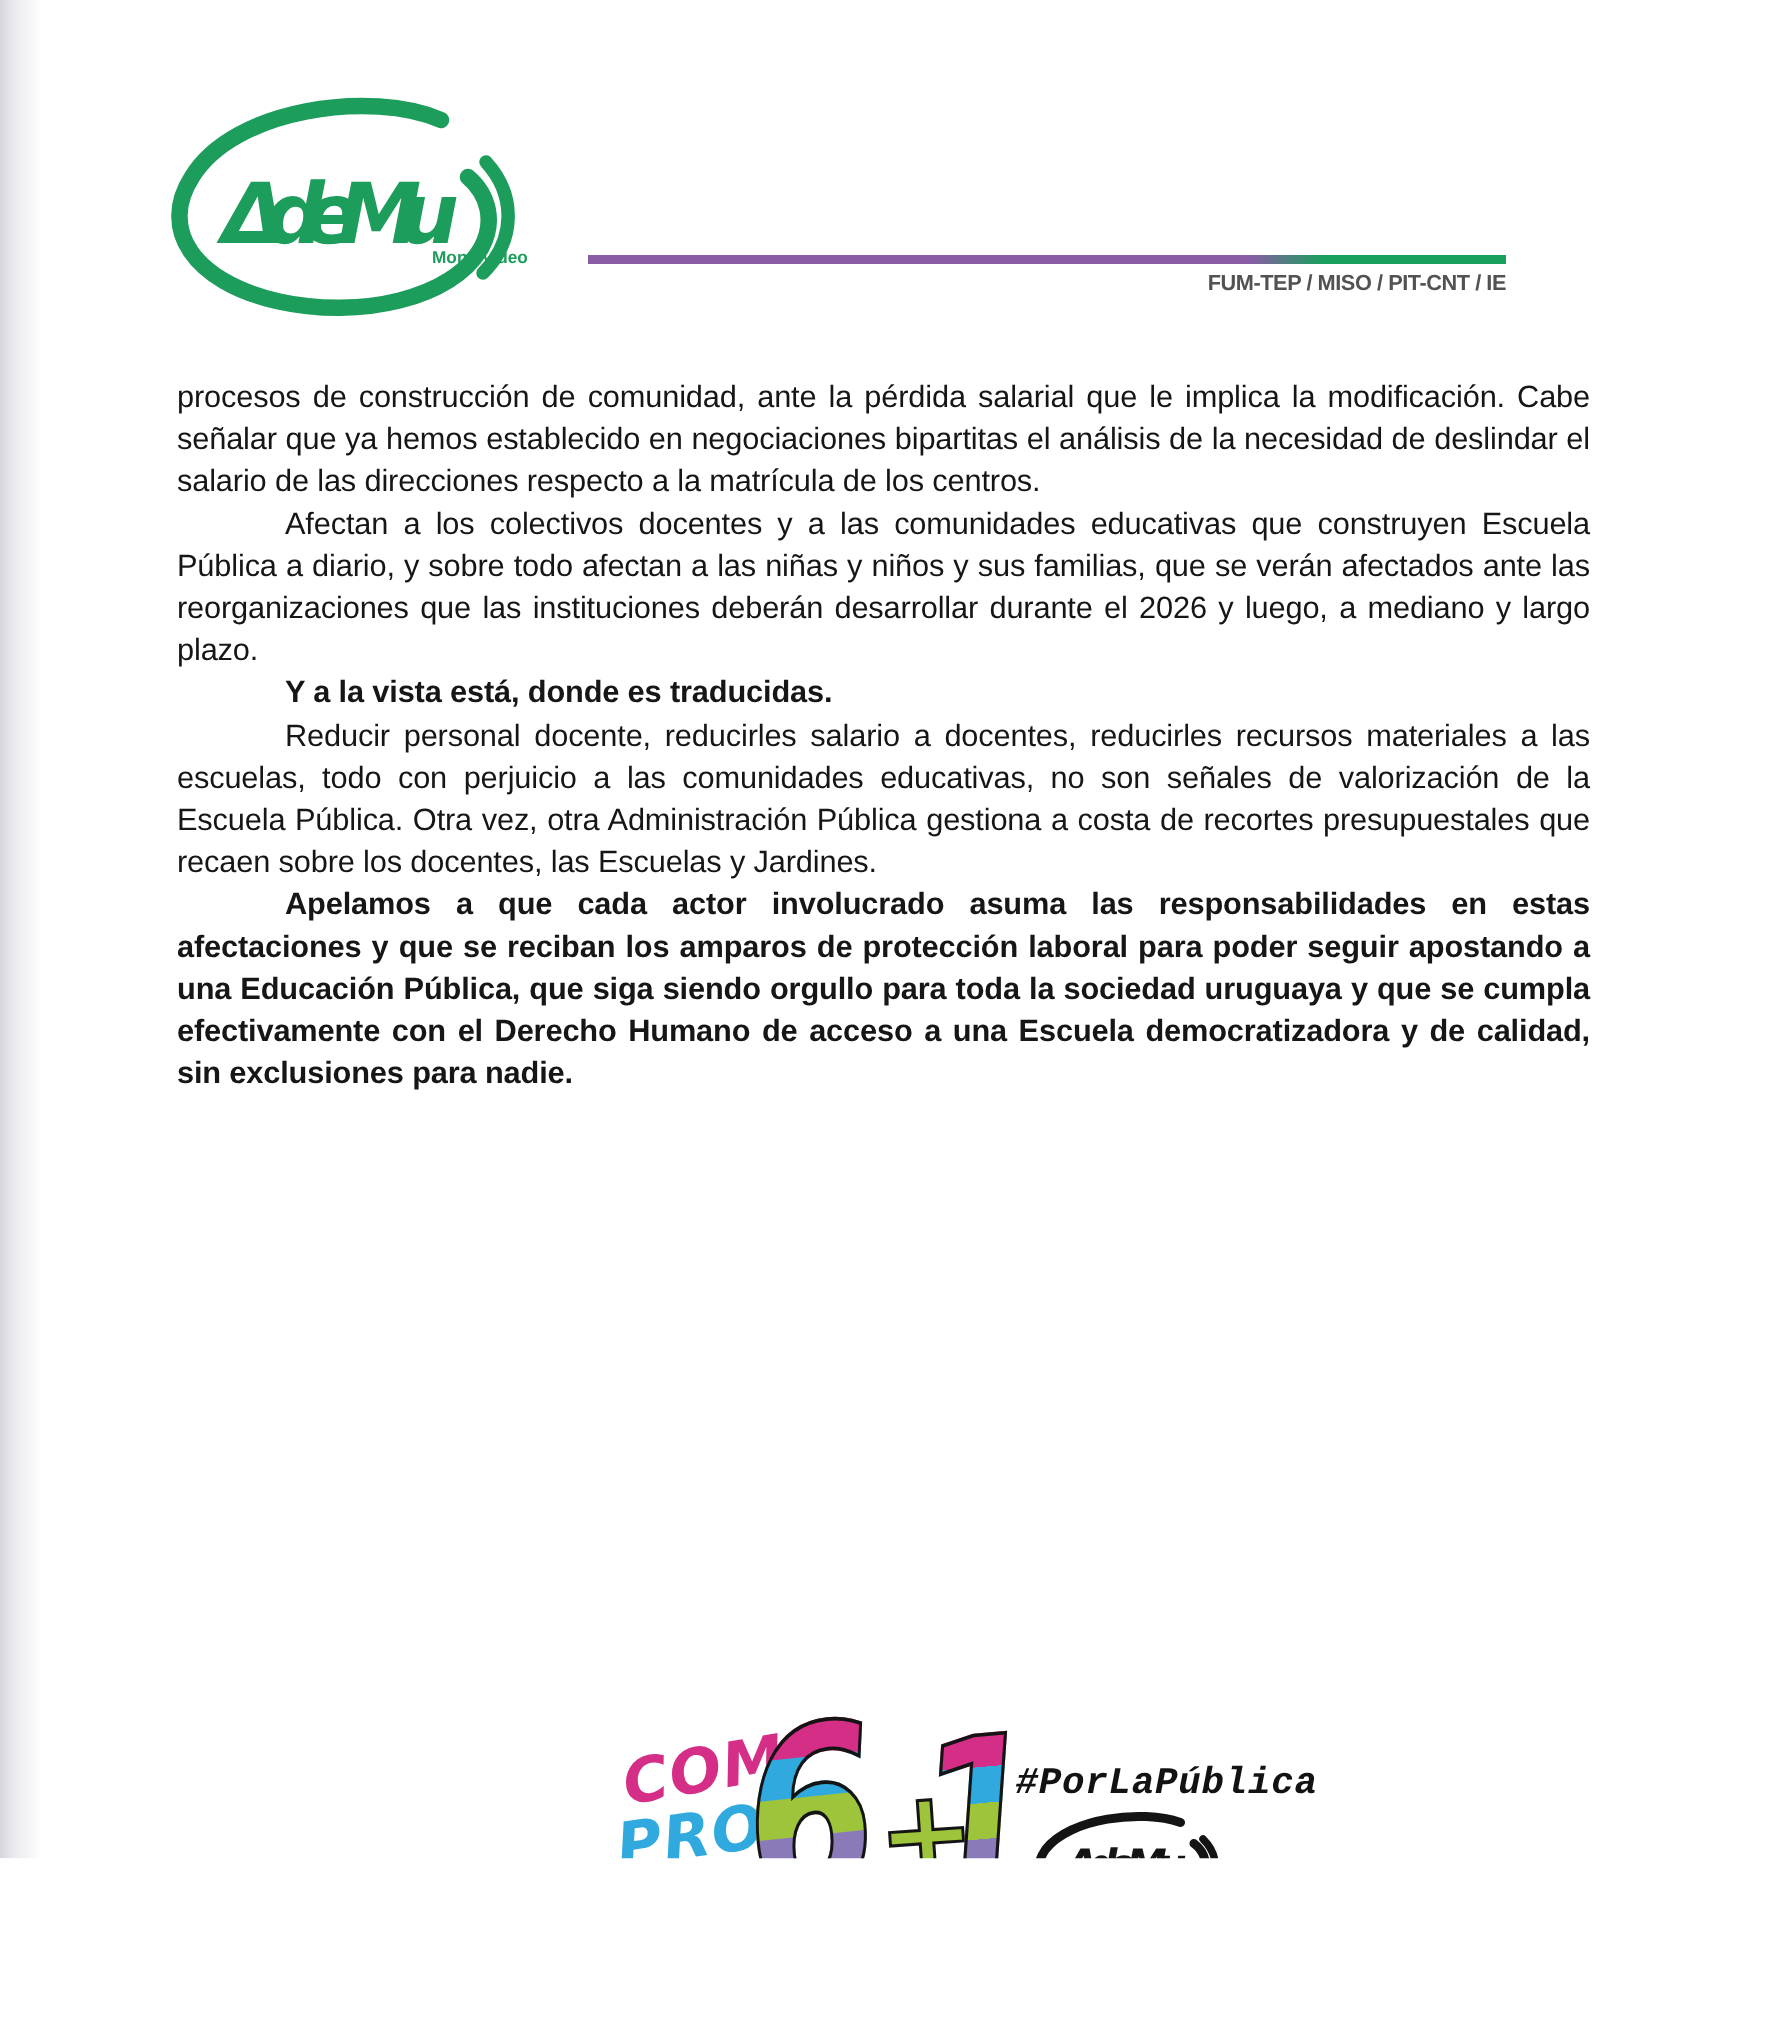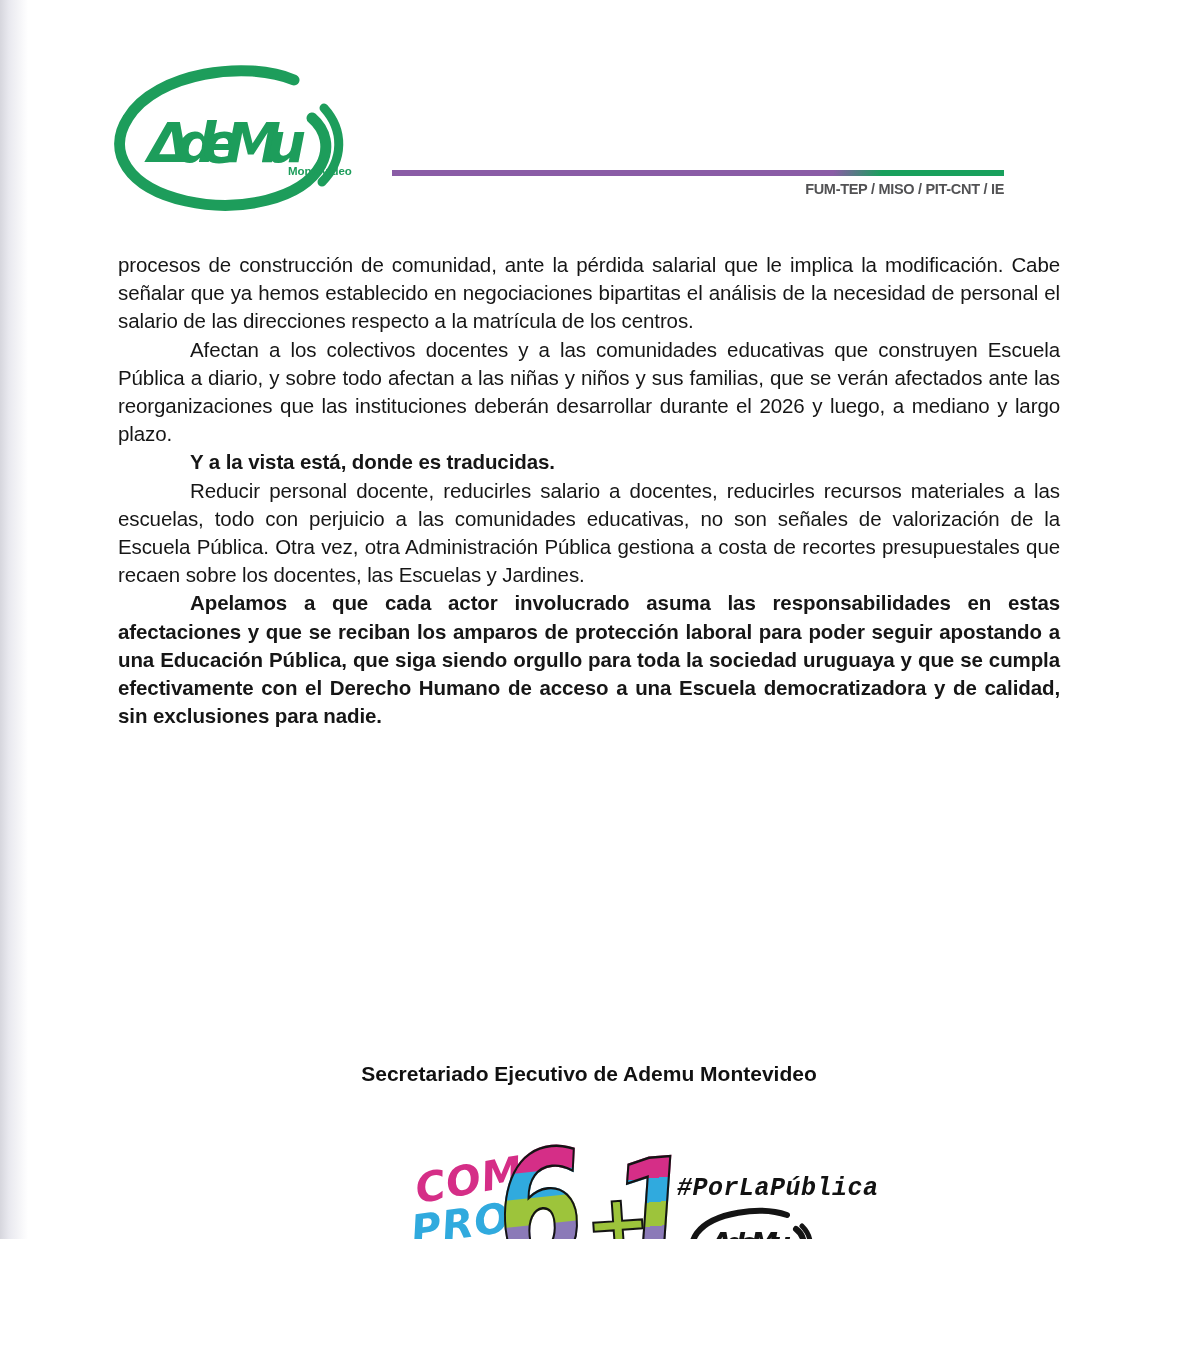--- a/index.html
+++ b/index.html
@@ -103,28 +103,27 @@
     </g>
     <text x="50" y="104" font-size="56" font-weight="bold" font-style="italic" fill="#1d9d5b" textLength="158" font-family="DejaVu Sans, sans-serif">ΔdeMu</text>
     <text x="190" y="117" font-size="11.5" font-weight="bold" fill="#1d9d5b" font-family="Liberation Sans, sans-serif">Montevideo</text>
   </svg>
 
   <div class="rule"></div>
 
   <div class="affiliations">FUM-TEP / MISO / PIT-CNT / IE</div>
 
   <div class="doc-body">
-    <p class="para first">procesos de construcción de comunidad, ante la pérdida salarial que le implica la modificación. Cabe señalar que ya hemos establecido en negociaciones bipartitas el análisis de la necesidad de personal el salario de las direcciones respecto a la matrícula de los centros.</p>
+    <p class="para first">procesos de construcción de comunidad, ante la pérdida salarial que le implica la modificación. Cabe señalar que ya hemos establecido en negociaciones bipartitas el análisis de la necesidad de deslindar el salario de las direcciones respecto a la matrícula de los centros.</p>
     <p class="para">Afectan a los colectivos docentes y a las comunidades educativas que construyen Escuela Pública a diario, y sobre todo afectan a las niñas y niños y sus familias, que se verán afectados ante las reorganizaciones que las instituciones deberán desarrollar durante el 2026 y luego, a mediano y largo plazo.</p>
     <p class="para b">Y a la vista está, donde es traducidas.</p>
     <p class="para">Reducir personal docente, reducirles salario a docentes, reducirles recursos materiales a las escuelas, todo con perjuicio a las comunidades educativas,  no son señales de valorización de la Escuela Pública. Otra vez, otra Administración  Pública gestiona a costa de recortes presupuestales que recaen sobre los docentes, las Escuelas y Jardines.</p>
     <p class="para b">Apelamos a que cada actor involucrado asuma las responsabilidades en estas afectaciones y que se reciban los amparos de protección laboral para poder seguir apostando a una Educación Pública, que siga siendo orgullo para toda la sociedad uruguaya y que se cumpla efectivamente con el Derecho Humano de acceso a una Escuela democratizadora y de calidad, sin exclusiones para nadie.</p>
   </div>
 
-  <div class="signature">Secretariado Ejecutivo de Ademu Montevideo</div>
 
   <div class="campaign">
     <div class="cword com">COM</div>
     <div class="cword pro">PRO</div>
     <div class="cword miso">MISO</div>
 
     <div class="striped six">6</div>
     <div class="plus">+</div>
     <div class="striped one">1</div>
 

